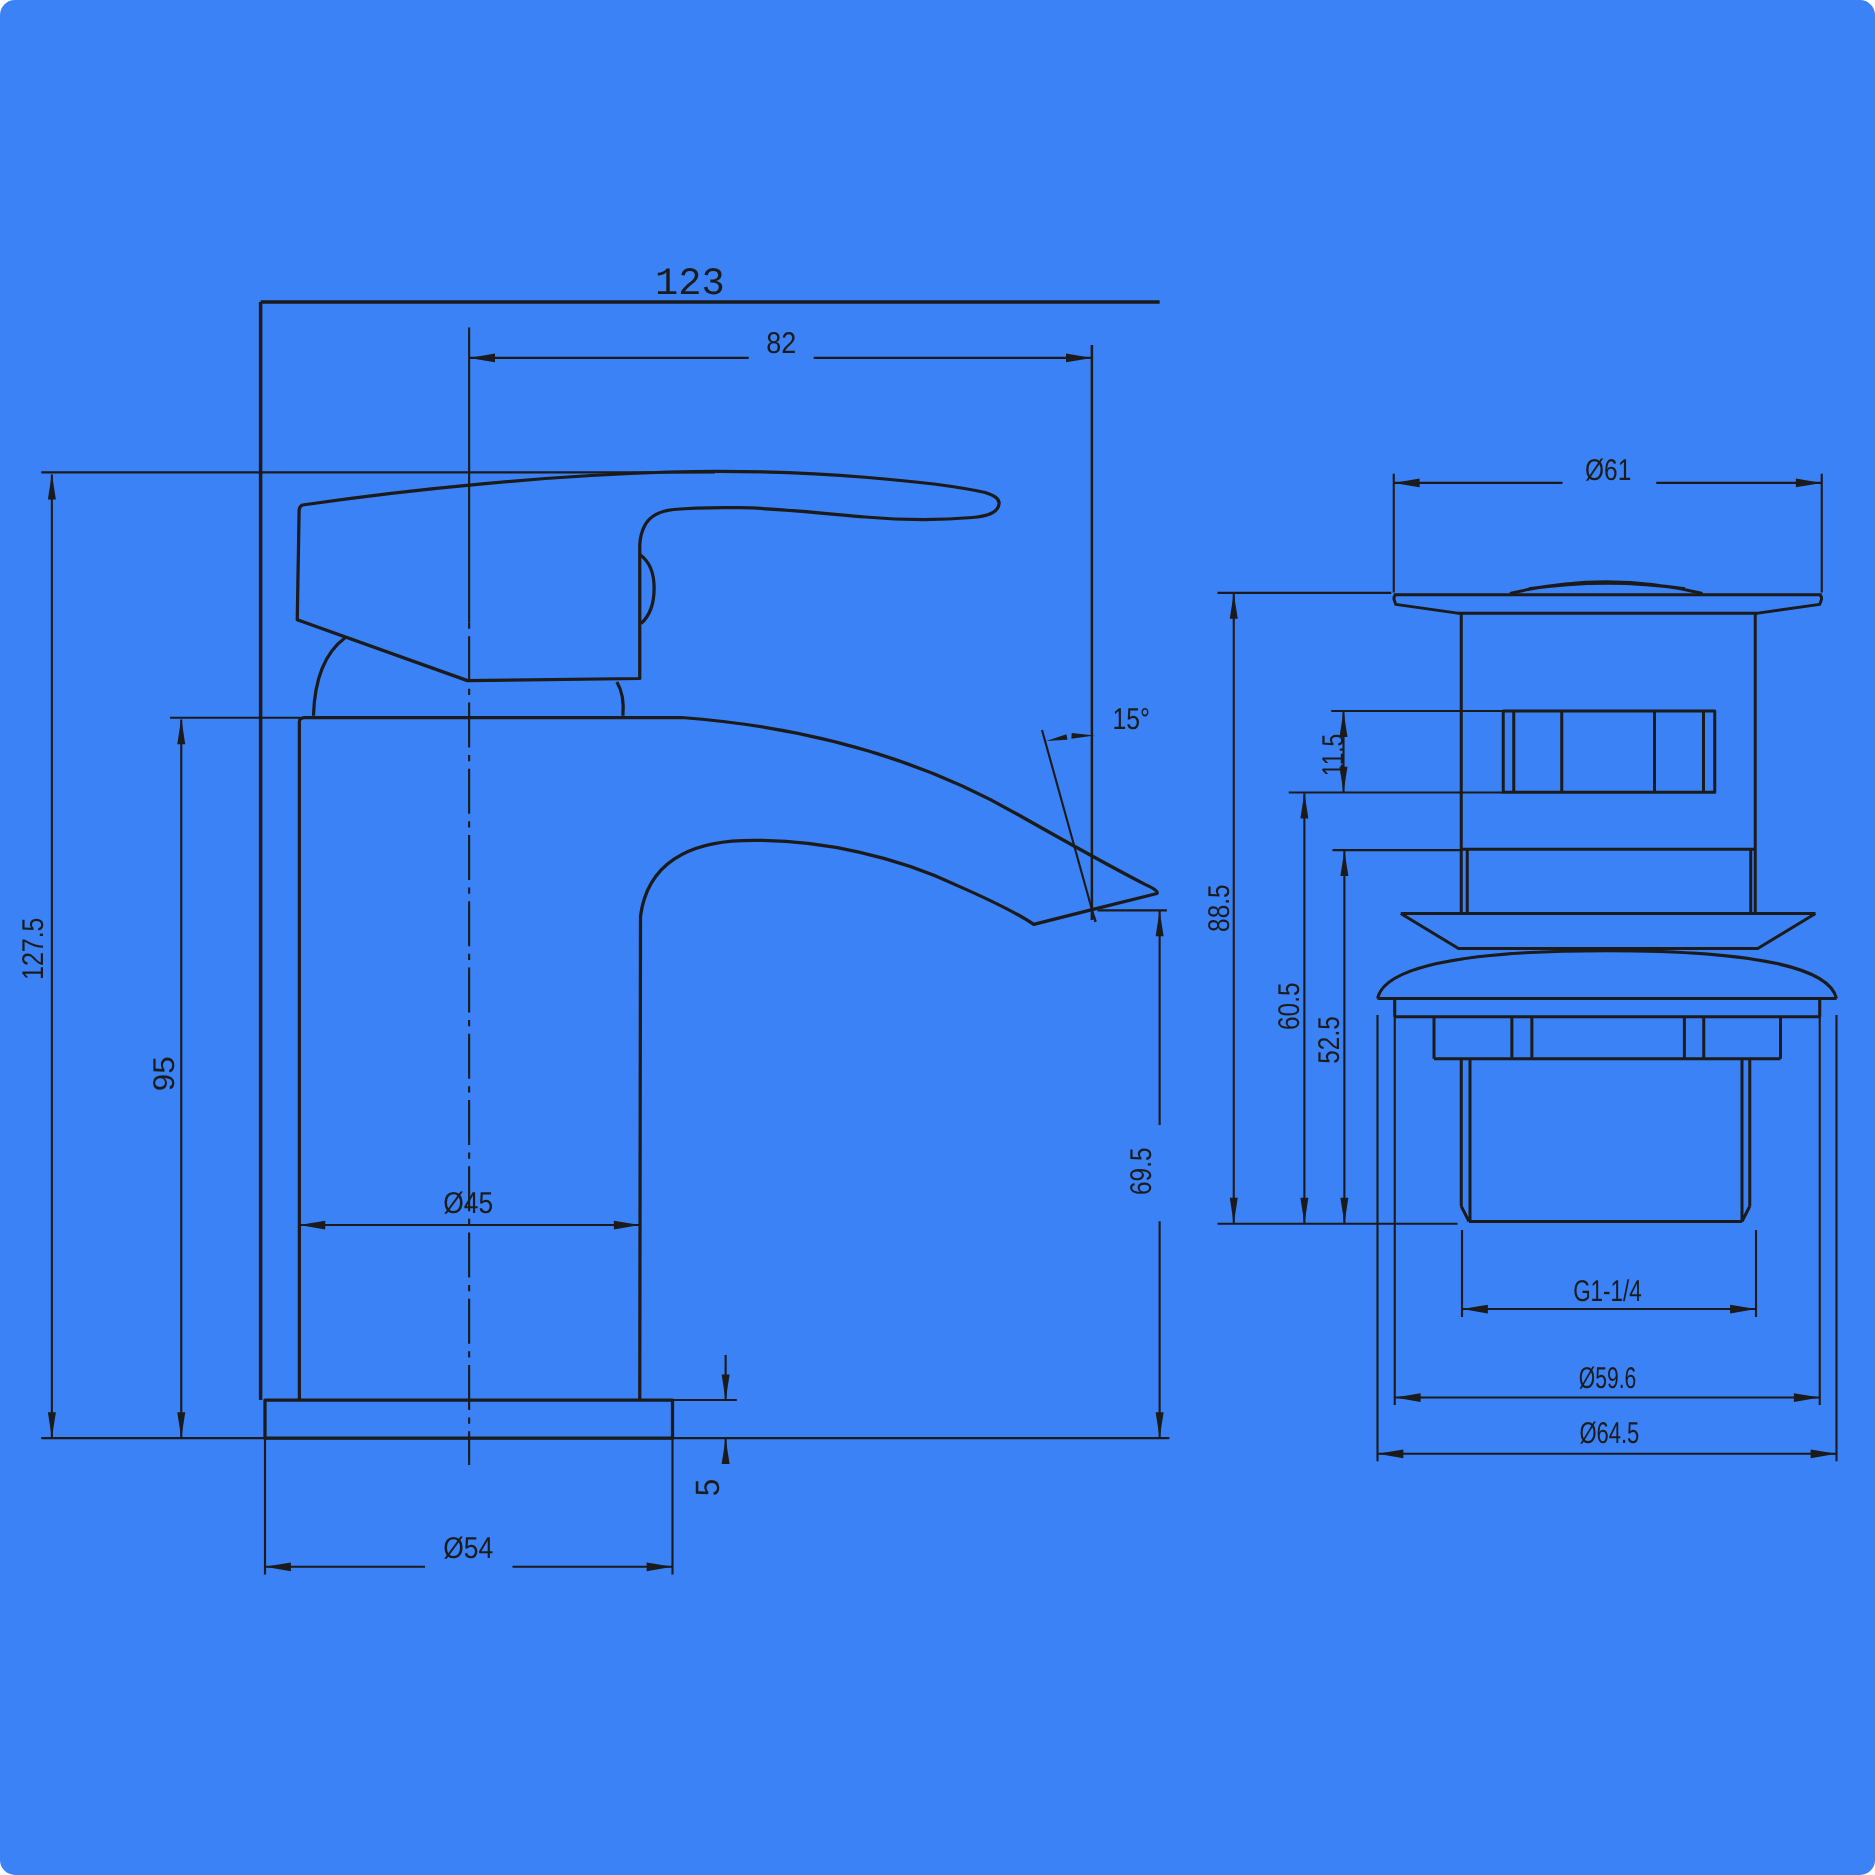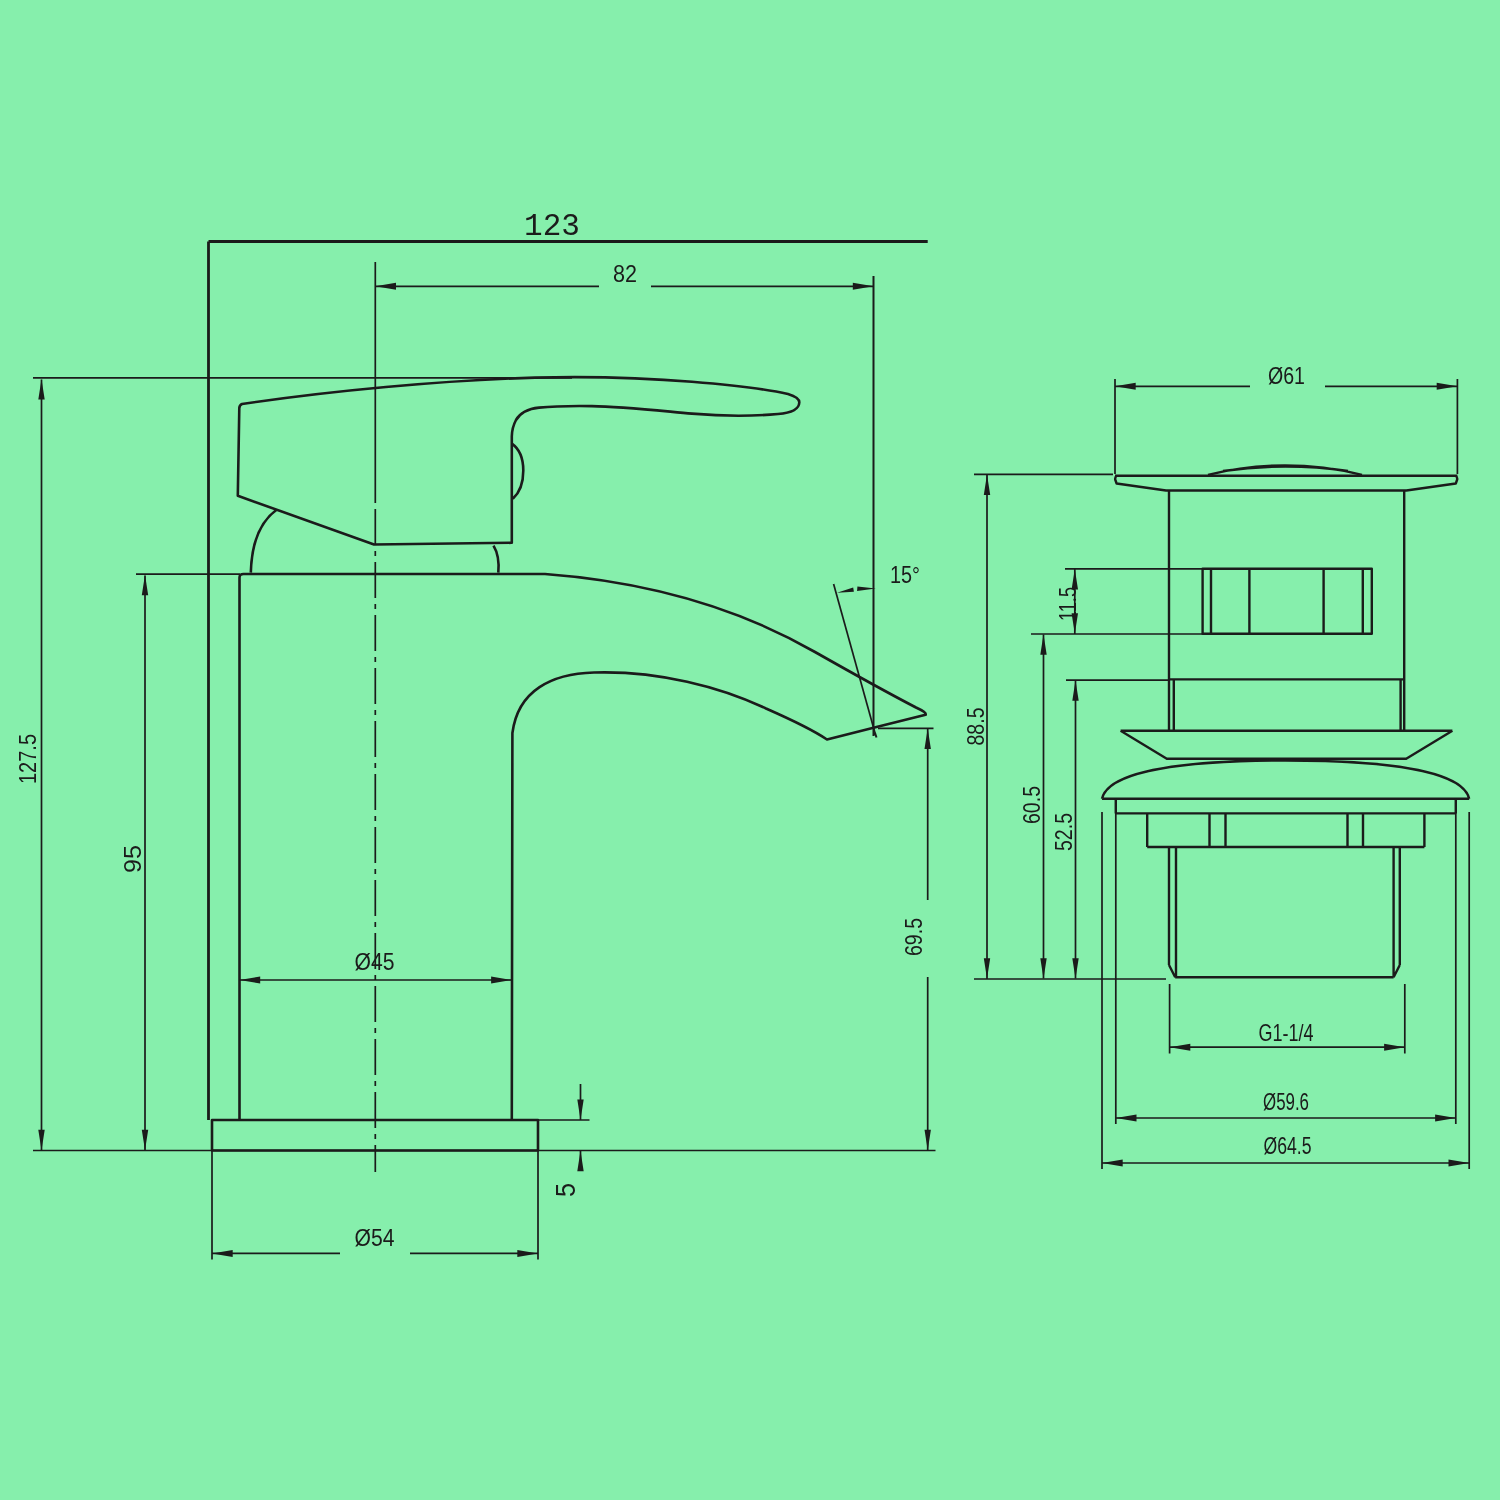--- a/index.html
+++ b/index.html
@@ -1,16 +1,16 @@
 <!DOCTYPE html>
 <html><head>
 <meta charset="utf-8">
 <style>
   html,body{margin:0;padding:0;background:#ffffff;}
-  .page{width:1500px;height:1500px;position:relative;background:#86efac;}
+  .page{width:1500px;height:1500px;position:relative;background:#3b82f6;border-radius:12px;}
   svg{display:block;}
   text{font-family:"Liberation Sans",sans-serif;fill:#1b1b1b;}
   .mono{font-family:"Liberation Mono",monospace;}
 </style>
 </head>
 <body>
 <div class="page">
 <svg width="1500" height="1500" viewBox="0 0 1500 1500">
 <g stroke-linecap="butt" stroke-linejoin="round" fill="none">
 

